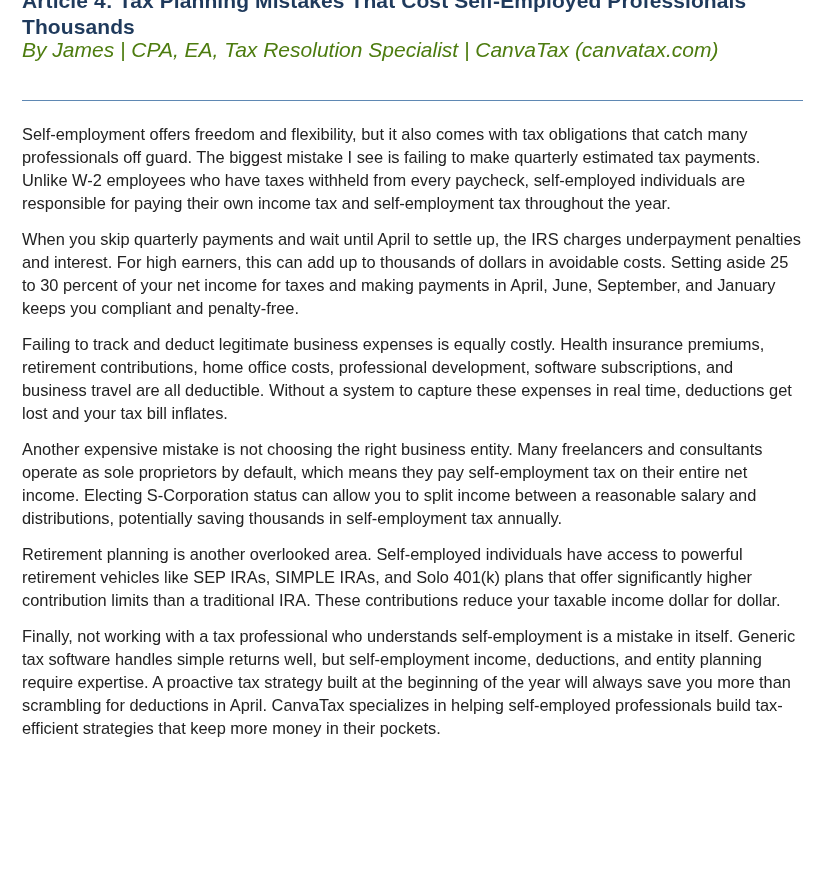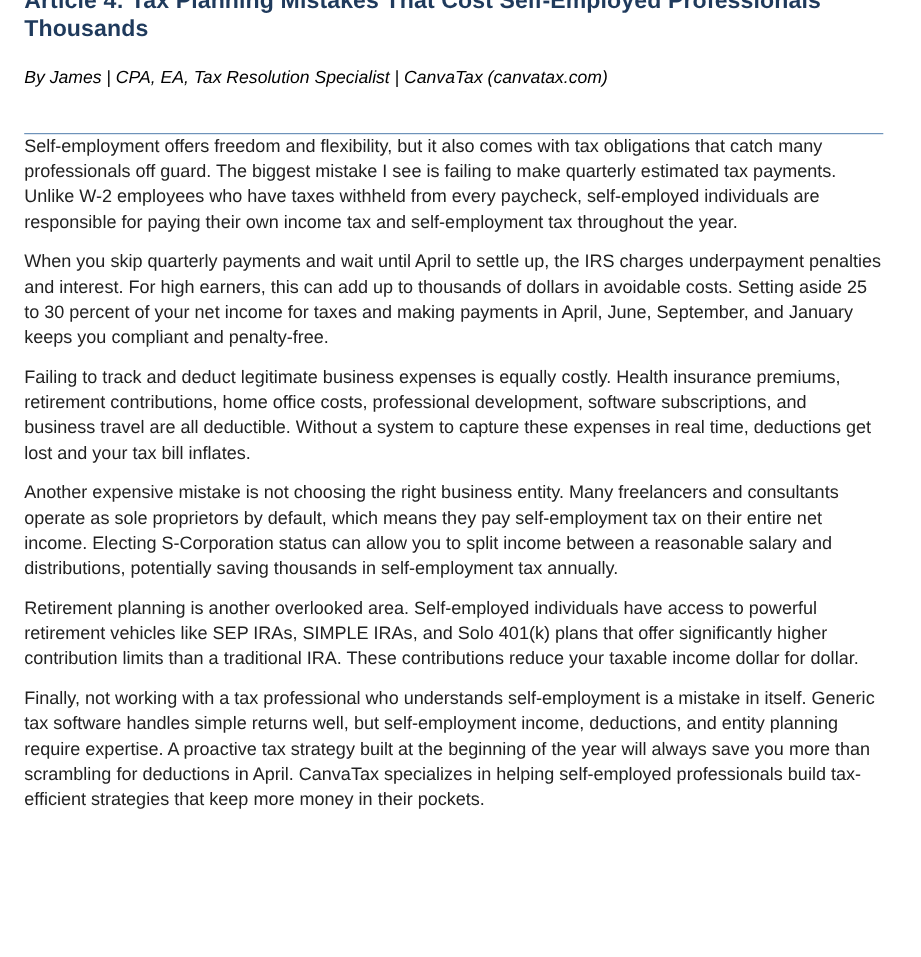--- a/index.html
+++ b/index.html
@@ -1,21 +1,21 @@
 <!DOCTYPE html>
 <html><head>
 <meta charset="utf-8">
 <style>
   html, body { margin: 0; padding: 0; background: #ffffff; }
   body { width: 837px; height: 870px; overflow: hidden; position: relative; font-family: "Liberation Sans", sans-serif; }
   .page { position: absolute; left: 22px; top: -12px; width: 780px; }
   h1 { margin: 0; font-size: 21px; line-height: 26px; font-weight: bold; color: #1f3a5c; letter-spacing: 0.1px; }
-  .byline { margin-top: 21px; font-size: 16px; font-style: italic; color: #000000; line-height: 20px; }
+  .byline { font-size: 21px; font-style: italic; color: #4d7c0f; line-height: 20px; }
   .rule { margin-top: 40px; height: 0; border-top: 1.5px solid #5f88b3; width: 781px; }
-  .body { }
+  .body { margin-top: 22px; }
   .body p { margin: 0 0 13px 0; font-size: 16.4px; line-height: 23px; color: #222222; }
 </style>
 </head>
 <body>
 
 <div class="page">
   <h1>Article 4: Tax Planning Mistakes That Cost Self-Employed Professionals Thousands</h1>
   <div class="byline">By James | CPA, EA, Tax Resolution Specialist | CanvaTax (canvatax.com)</div>
   <div class="rule"></div>
   <div class="body">

